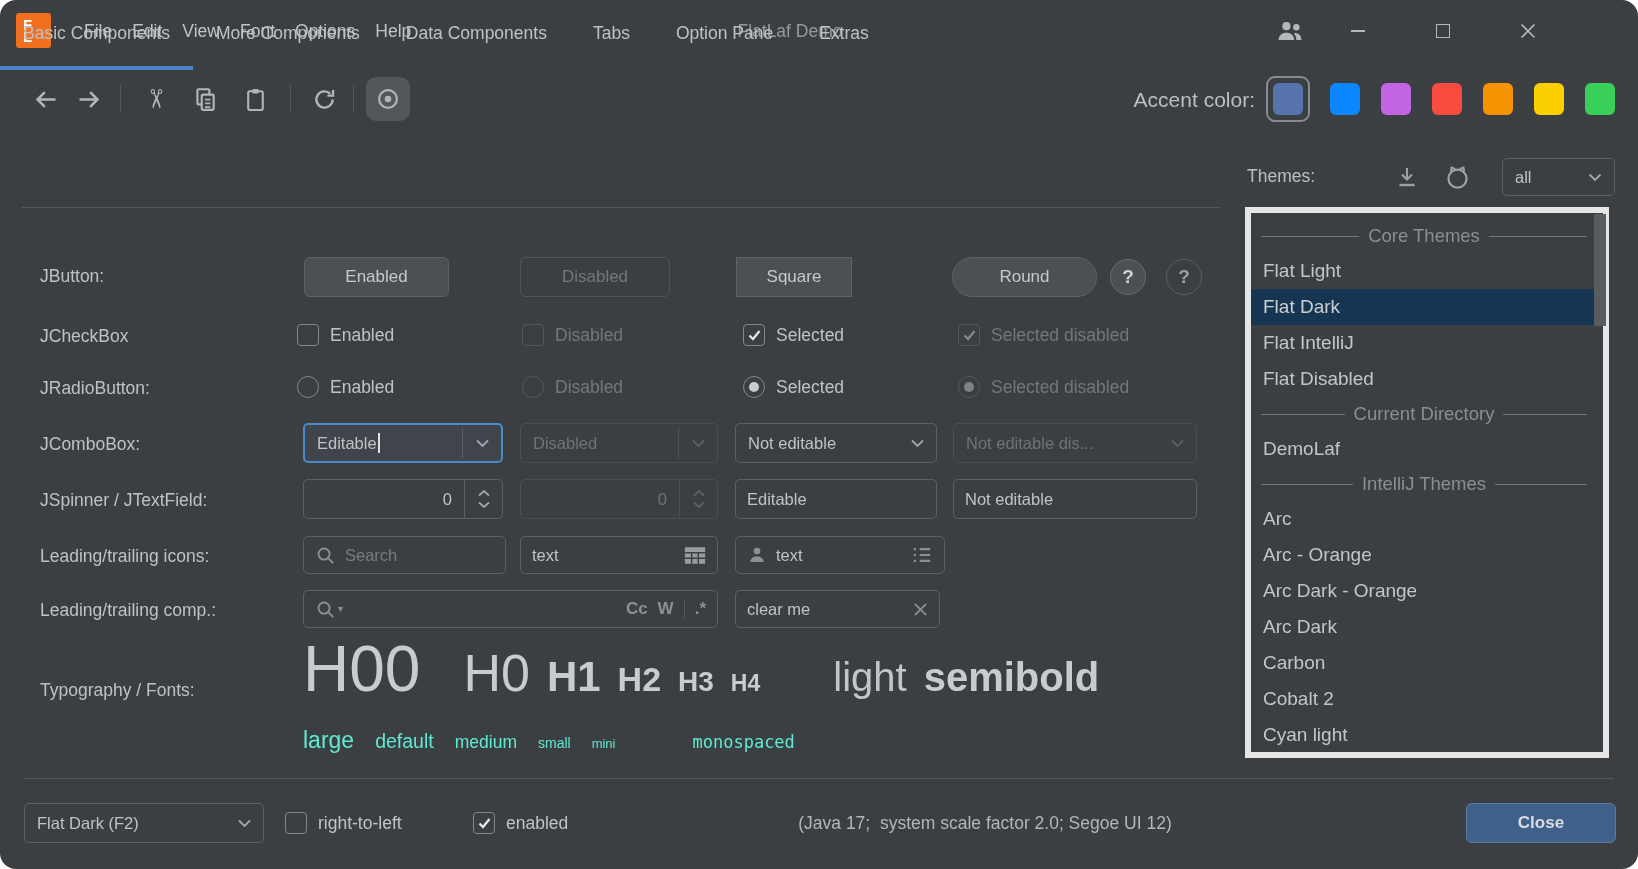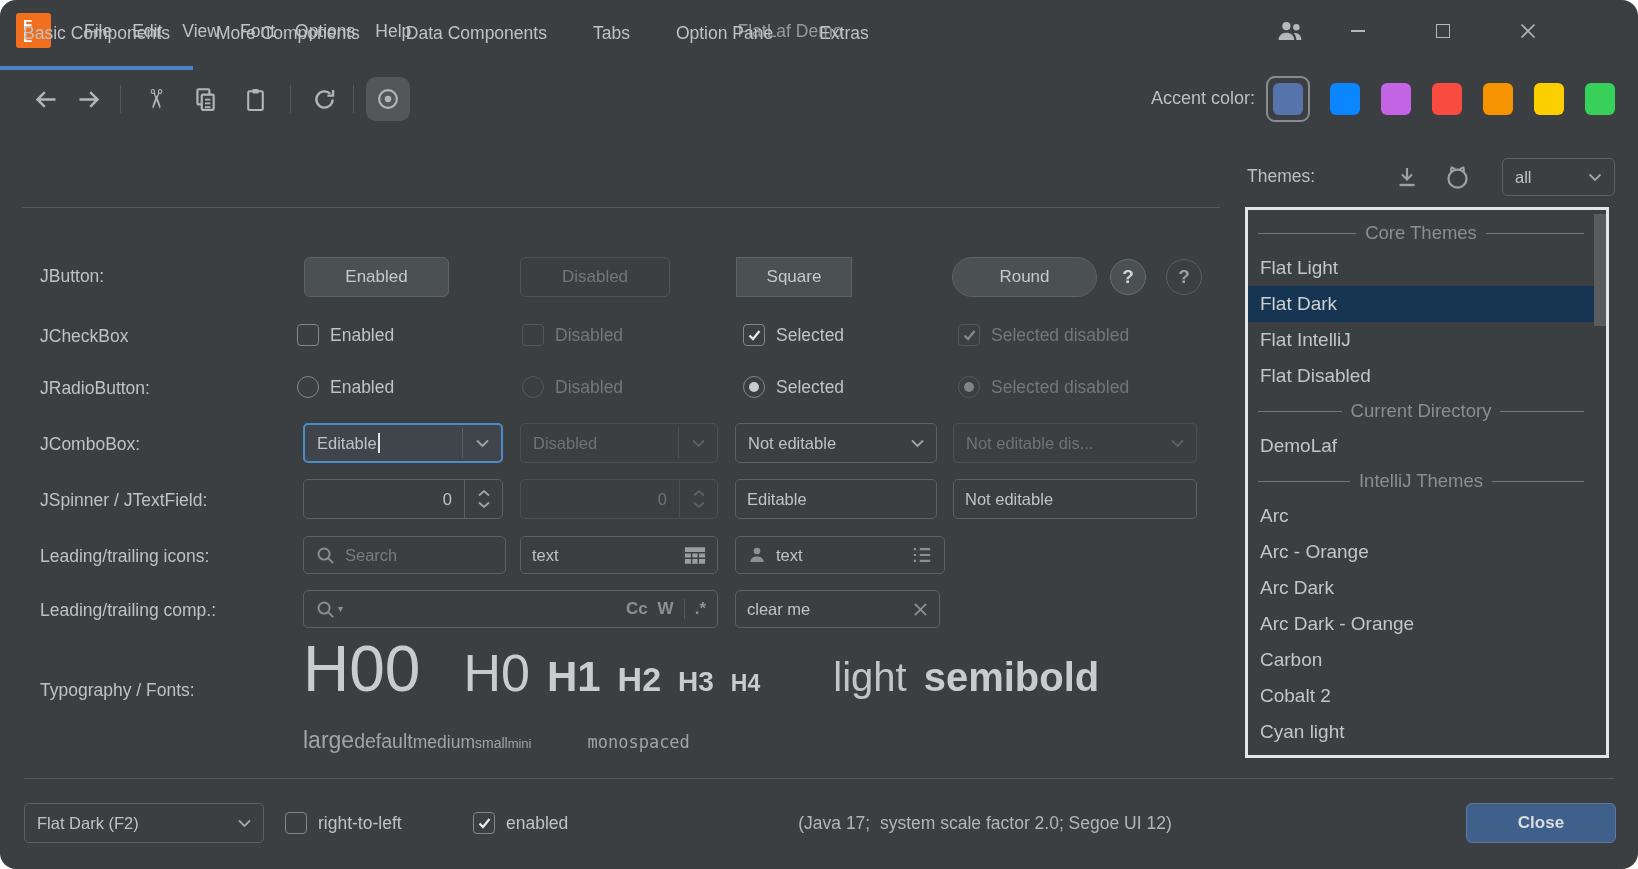--- a/index.html
+++ b/index.html
@@ -13,36 +13,36 @@
   .logo { left:16px; top:13px; width:35px; height:35px; background:#f0701f; border-radius:3px; color:#fff; font-weight:bold; display:flex; flex-direction:column; align-items:flex-start; justify-content:center; padding-left:7px; line-height:12px; font-size:15px; }
   .menubar { left:84px; top:0; height:62px; display:flex; gap:20px; align-items:center; }
   .menu-item { font-size:17.5px; color:#c0c3c5; cursor:default; }
   .win-title { left:690px; top:0; width:200px; height:62px; display:flex; align-items:center; justify-content:center; color:#97999c; font-size:17.5px; }
   .winbtn { top:0; height:62px; width:46px; color:#b5b8ba; }
 
   
   .tbtn { top:77px; height:44px; width:44px; color:#b2b5b7; }
   .tsep { top:85px; width:1px; height:28px; background:#55595b; }
   .toggle-on { background:#53575a; border-radius:10px; }
-  .accent-label { top:88px; font-size:18px; color:#bcbfc1; }
+  .accent-label { top:88px; font-size:21px; color:#bcbfc1; }
   .swatch { top:83px; width:30px; height:32px; border-radius:6px; }
   .swatch-ring { left:1266px; top:76px; width:44px; height:46px; border:2px solid #898c8e; border-radius:9px; }
 
   
   .tabbar { left:22px; top:141px; height:66px; display:flex; }
   .tab { padding:0 23px; display:flex; align-items:center; font-size:17.5px; color:#bfc2c4; position:relative; }
   .tab .underline { position:absolute; left:0; right:0; bottom:-4px; height:4px; background:#4a86c7; }
   .tabtrack { left:22px; top:207px; width:1198px; height:1px; background:#55595b; }
 
   .themes-label { left:1247px; top:166px; font-size:17.5px; color:#bcbfc1; }
   .th-ico { top:160px; width:34px; height:34px; color:#9ea1a4; }
   .mini-combo { left:1502px; top:158px; width:113px; height:38px; border:1px solid #5c6062; border-radius:5px; display:flex; align-items:center; padding:0 12px; font-size:16.5px; color:#c0c3c5; justify-content:space-between; }
 
   
-  .tlist { left:1245px; top:207px; width:364px; height:551px; border:3px solid #e5e5e5; padding-top:6px; overflow:hidden; }
+  .tlist { left:1245px; top:207px; width:364px; height:551px; border:6px solid #e5e5e5; padding-top:6px; overflow:hidden; }
   .trow { height:36px; display:flex; align-items:center; padding-left:12px; font-size:19px; color:#c3c6c8; width:346px; }
   .trow.sel { background:#153552; color:#cdd0d2; }
   .tsep2 { height:34px; display:flex; align-items:center; padding:0 10px; width:346px; font-size:18.5px; color:#8a8e90; gap:9px; }
   .tsep2::before, .tsep2::after { content:""; flex:1; height:1px; background:#75787a; }
   .vthumb { left:1594px; top:214px; width:12px; height:112px; background:#585c5f; }
 
   
   .rowlabel { left:40px; font-size:17.5px; color:#bfc2c4; }
   .btn { height:40px; border-radius:6px; background:#4b5053; border:1px solid #5e6265; color:#c6c9cb; font-size:17px; display:flex; align-items:center; justify-content:center; }
   .btn.dis { background:transparent; border-color:#515457; color:#74777a; }
@@ -80,21 +80,21 @@
   .spin.dis .btns { border-color:#4b4f52; color:#5d6164; }
 
   .tf { height:40px; border:1px solid #5c6062; border-radius:5px; display:flex; align-items:center; padding:0 11px; font-size:16.5px; color:#c0c3c5; gap:9px; }
   .tf .ph { color:#787c7f; }
   .tf .grow { flex:1; }
   .ficon { color:#8d9093; display:flex; align-items:center; }
   .srch-opts { display:flex; align-items:center; gap:10px; color:#8d9093; font-size:17px; font-weight:bold; }
   .srch-opts .vd { width:1px; height:20px; background:#55595b; }
 
   .typo1 { left:303px; top:632px; display:flex; align-items:baseline; gap:17px; color:#c9ccce; }
-  .typo2 { left:303px; top:727px; display:flex; align-items:baseline; gap:0; color:#a3a3a3; }
+  .typo2 { left:303px; top:727px; display:flex; align-items:baseline; gap:21px; color:#5eead4; }
   .t-h00 { font-size:64px; font-weight:300; } .t-h0 { font-size:52px; font-weight:300;margin-left:26px; }
   .t-h1 { font-size:42px; font-weight:bold; } .t-h2 { font-size:34px; font-weight:bold; }
   .t-h3 { font-size:28px; font-weight:bold; } .t-h4 { font-size:23px; font-weight:bold; }
   .t-light { font-size:40px; font-weight:300; margin-left:56px; color:#c3c6c8; }
   .t-semibold { font-size:40px; font-weight:bold; }
   .t-large { font-size:23px; } .t-default { font-size:19.5px; } .t-medium { font-size:17.5px; }
   .t-small { font-size:14px; } .t-mini { font-size:13px; }
   .t-mono { font-size:17px; font-family:"DejaVu Sans Mono",monospace; margin-left:56px; }
 
   
@@ -246,22 +246,22 @@
     <div class="trow">Flat Disabled</div>
     <div class="tsep2">
         <span>Current Directory</span>
       </div>
     <div class="trow">DemoLaf</div>
     <div class="tsep2">
         <span>IntelliJ Themes</span>
       </div>
     <div class="trow">Arc</div>
     <div class="trow">Arc - Orange</div>
+    <div class="trow">Arc Dark - Orange</div>
     <div class="trow">Arc Dark</div>
-    <div class="trow">Arc Dark - Orange</div>
     <div class="trow">Carbon</div>
     <div class="trow">Cobalt 2</div>
     <div class="trow">Cyan light</div>
     <div class="trow">Dark Flat</div>
   </div>
   <div class="a vthumb"></div>
 
   <div class="a rowlabel" style="top:266px">JButton:</div>
   <div class="a btn" style="left:304px;top:257px;width:145px">Enabled</div>
   <div class="a btn dis" style="left:520px;top:257px;width:150px">Disabled</div>

